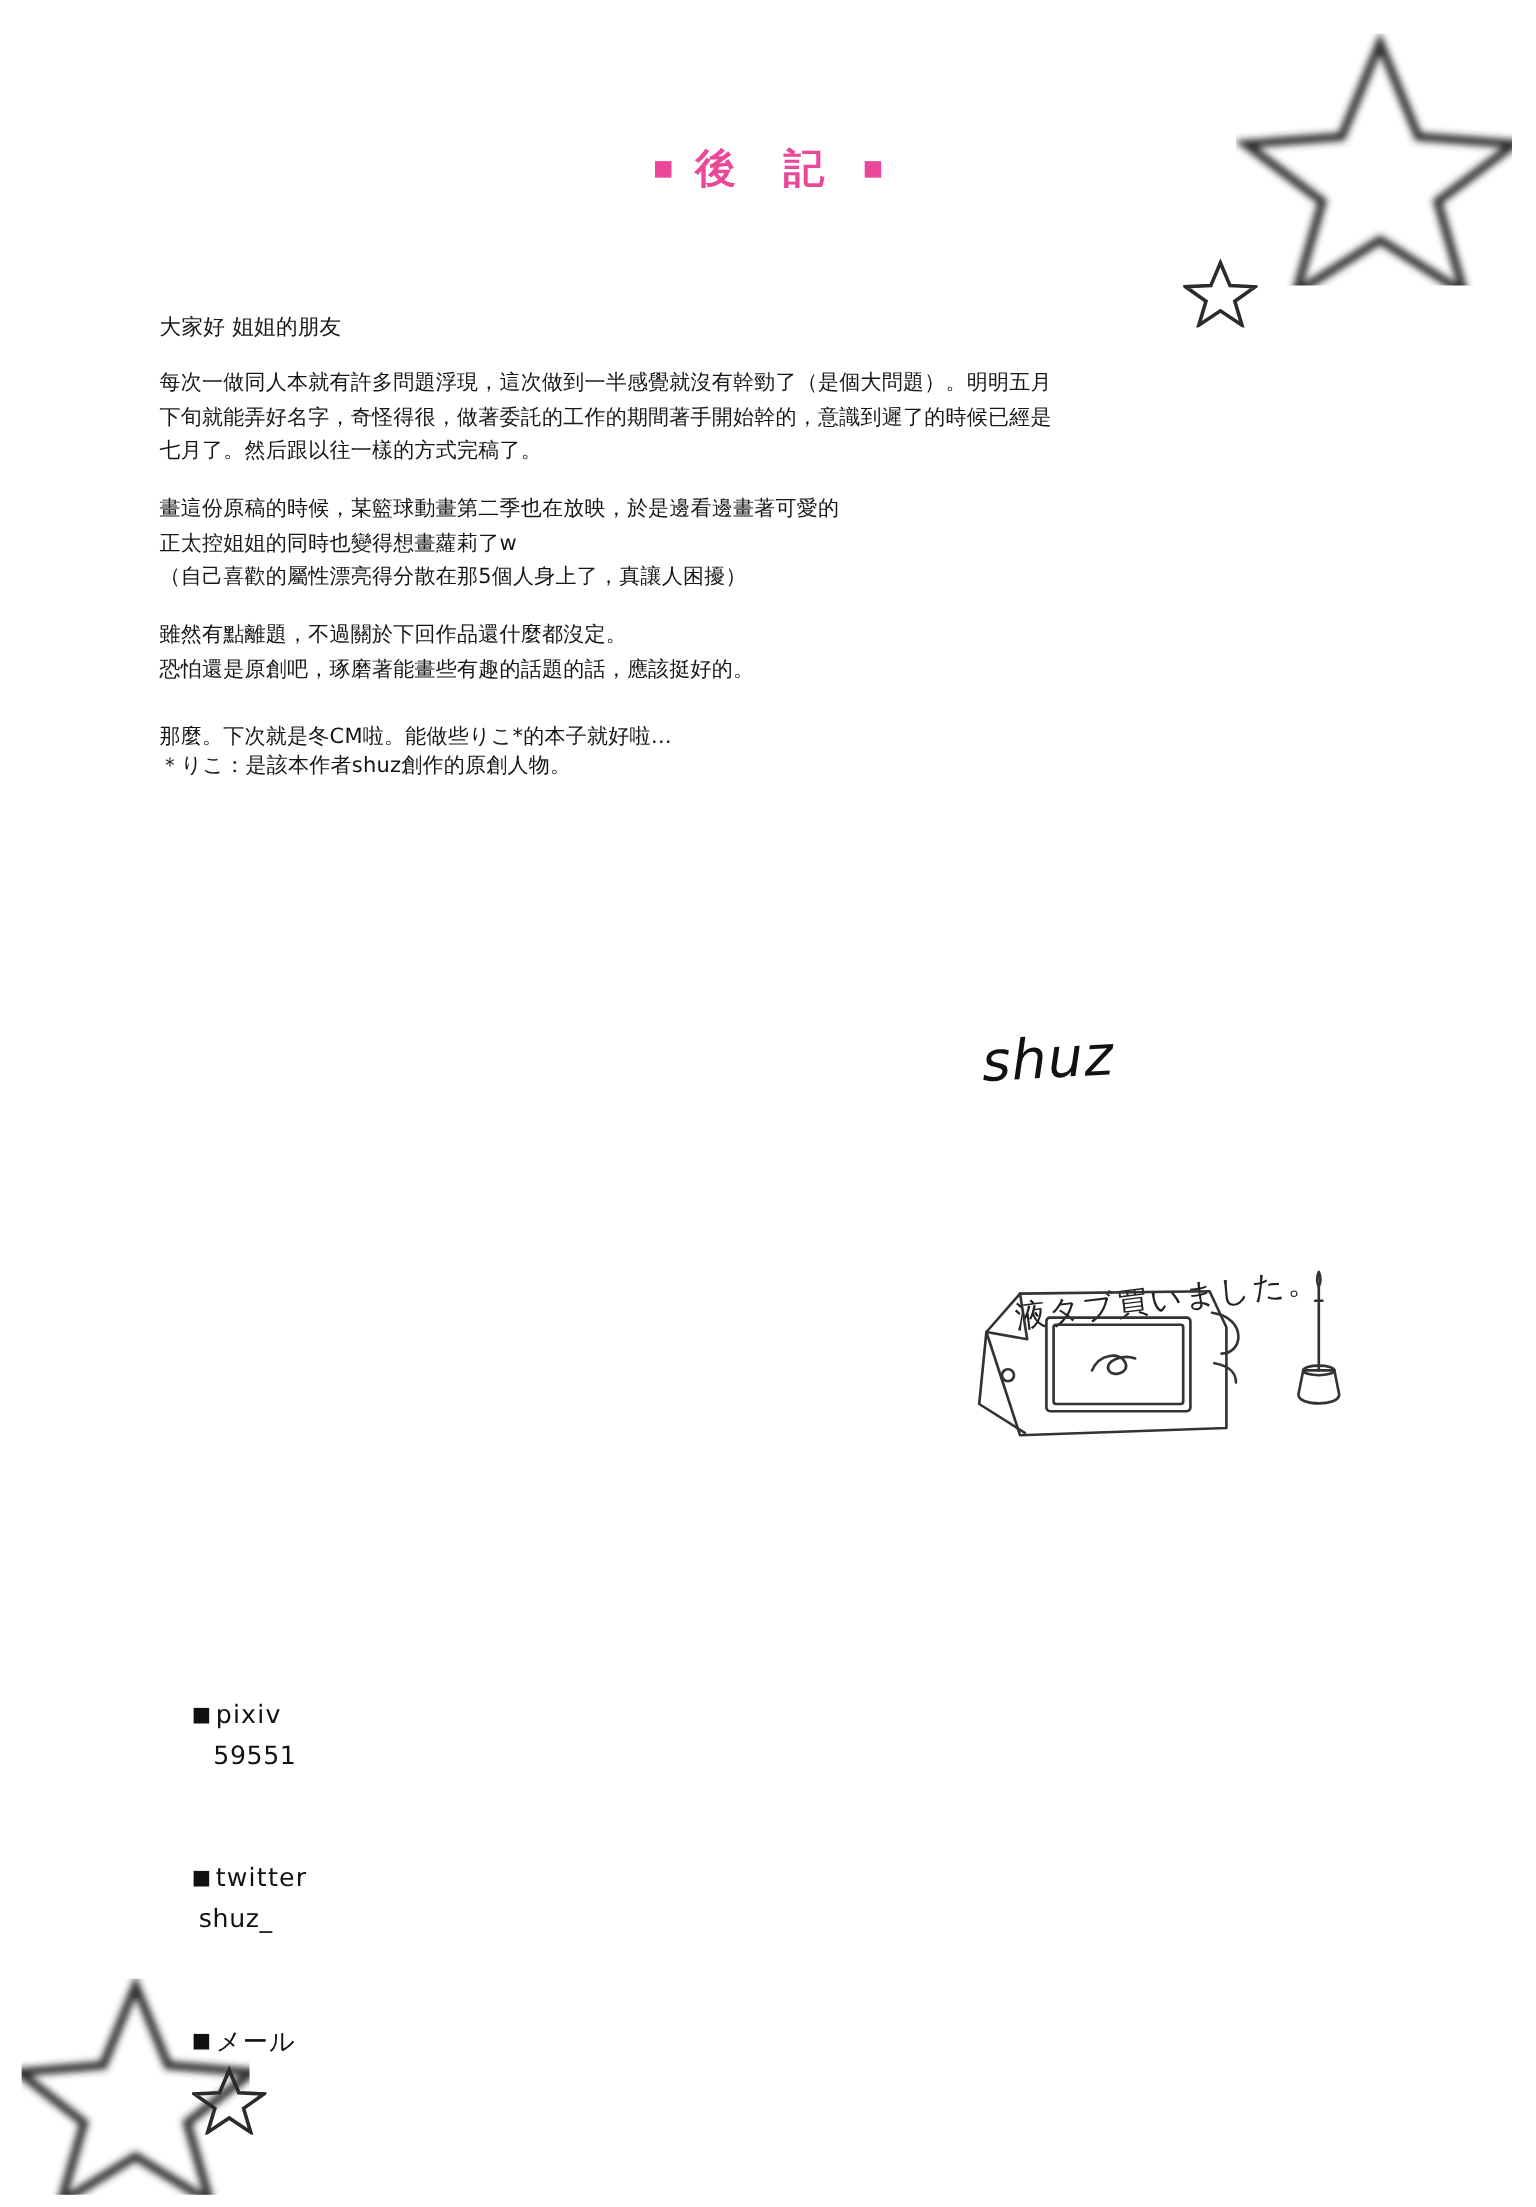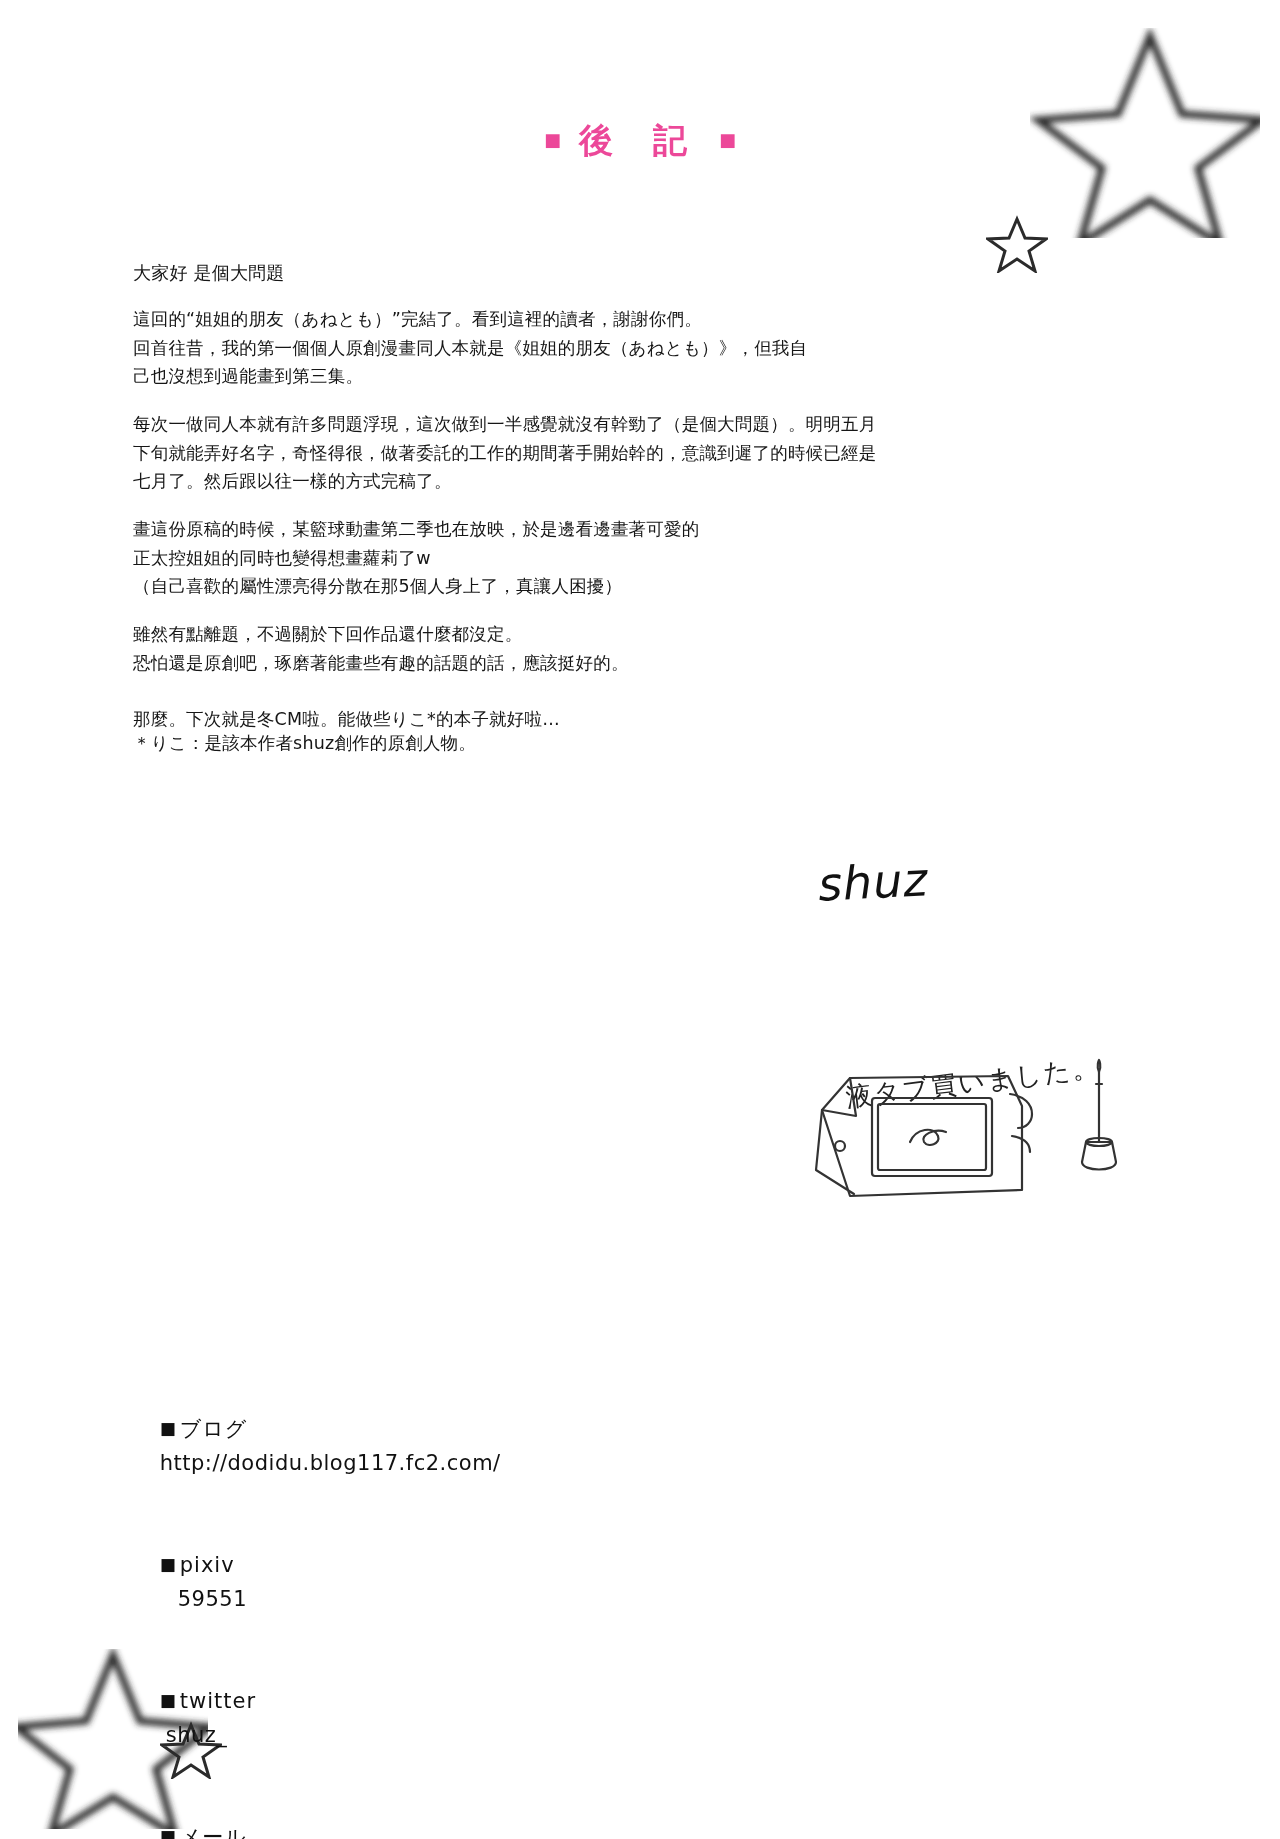--- a/index.html
+++ b/index.html
@@ -163,24 +163,21 @@
   <svg viewBox="0 0 62 58" width="62" height="58">
     <polygon points="31,4 39,23 60,24 43,36 49,56 31,44 13,56 19,36 2,24 23,23" fill="none" stroke="#2b2b2b" stroke-width="3"></polygon>
   </svg>
 </div>
 
 <div class="heading">
   <span class="sq">■</span><span class="title-text">後 記</span><span class="sq">■</span>
 </div>
 
 <div class="afterword">
-  <div class="greeting">大家好 是個大問題</div>
-  <p style="white-space:pre-line">這回的“姐姐的朋友（あねとも）”完結了。看到這裡的讀者，謝謝你們。
-回首往昔，我的第一個個人原創漫畫同人本就是《姐姐的朋友（あねとも）》，但我自
-己也沒想到過能畫到第三集。</p>
+  <div class="greeting">大家好 姐姐的朋友</div>
   <p style="white-space:pre-line; margin-bottom:20px">每次一做同人本就有許多問題浮現，這次做到一半感覺就沒有幹勁了（是個大問題）。明明五月
 下旬就能弄好名字，奇怪得很，做著委託的工作的期間著手開始幹的，意識到遲了的時候已經是
 七月了。然后跟以往一樣的方式完稿了。</p>
   <p style="white-space:pre-line">畫這份原稿的時候，某籃球動畫第二季也在放映，於是邊看邊畫著可愛的
 正太控姐姐的同時也變得想畫蘿莉了w
 （自己喜歡的屬性漂亮得分散在那5個人身上了，真讓人困擾）</p>
   <p style="white-space:pre-line; margin-bottom:28px">雖然有點離題，不過關於下回作品還什麼都沒定。
 恐怕還是原創吧，琢磨著能畫些有趣的話題的話，應該挺好的。</p>
   <p style="white-space:pre-line; margin-bottom:0">那麼。下次就是冬CM啦。能做些りこ*的本子就好啦…</p>
   <p class="note">＊りこ：是該本作者shuz創作的原創人物。</p>
@@ -212,24 +209,20 @@
       <ellipse cx="289" cy="92" rx="13" ry="4"></ellipse>
 
       <path d="M289,92 L289,22"></path>
       <path d="M286,34 L292,34"></path>
       <path d="M289,22 c-3,-6 0,-12 0,-12 c0,0 3,6 0,12 Z"></path>
     </g>
   </svg>
 </div>
 
 <div class="contacts">
-  <div class="row">
-    <span class="bullet">■</span><span class="label">ブログ</span>
-    <span class="value">http://dodidu.blog117.fc2.com/</span>
-  </div>
   <div class="row">
     <span class="bullet">■</span><span class="label">pixiv</span>
     <span class="value" style="margin-left:18px">59551</span>
   </div>
   <div class="row">
     <span class="bullet">■</span><span class="label">twitter</span>
     <span class="value" style="margin-left:6px">shuz_</span>
   </div>
   <div class="row">
     <span class="bullet">■</span><span class="label">メール</span>

